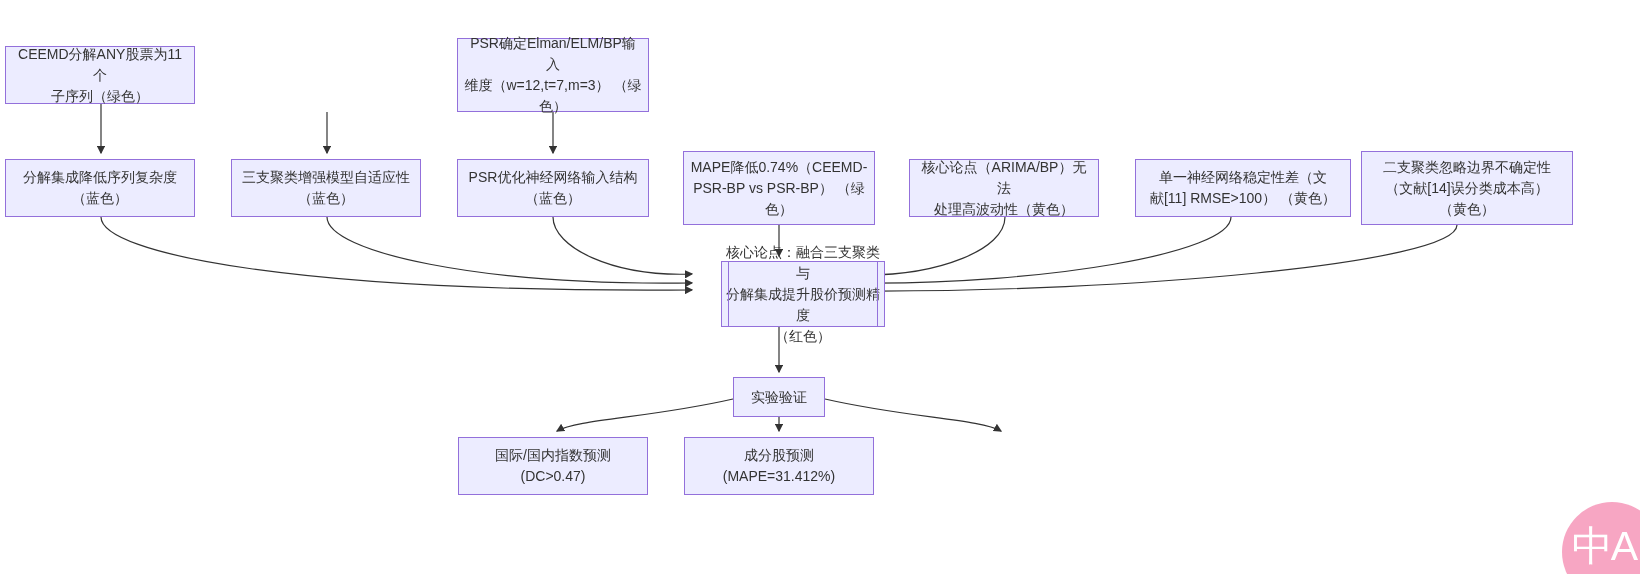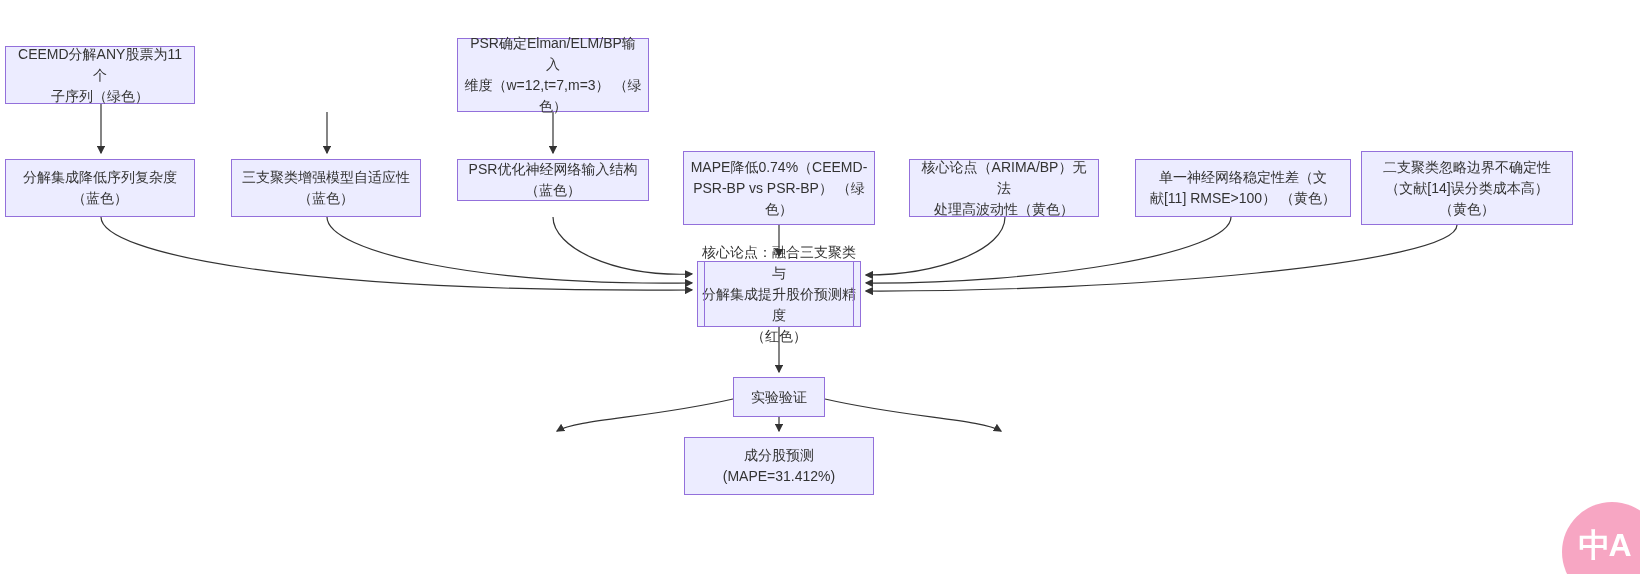--- a/index.html
+++ b/index.html
@@ -21,37 +21,37 @@
   .arrowhead{fill:var(--arrow);}
   .node{
     position:absolute;box-sizing:border-box;
     background:var(--node-fill);
     border:1px solid var(--node-border);
     color:var(--text);
     display:flex;align-items:center;justify-content:center;
     text-align:center;font-size:14px;line-height:21px;
     white-space:pre-line;padding:2px 6px;
   }
-  .node.subroutine{padding:2px 2px;}
+  .node.subroutine{padding:2px 2px;margin-left:24px;}
   .node.subroutine::before,
   .node.subroutine::after{
     content:"";position:absolute;top:0;bottom:0;width:0;
     border-left:1px solid var(--node-border);
   }
   .node.subroutine::before{left:6px;}
   .node.subroutine::after{right:6px;}
   .translate-btn{
     position:absolute;right:-22px;bottom:-28px;
     width:100px;height:100px;border-radius:50%;
     background:var(--translate-bg);
     display:flex;align-items:center;justify-content:center;
     cursor:pointer;
   }
   .translate-btn .glyph{
-    color:#ffffff;font-weight:bold;font-size:32px;
+    color:#ffffff;font-weight:normal;font-size:41px;
     letter-spacing:-2px;transform:translate(-8px,-6px);
   }
 </style>
 </head>
 <body>
 
 <div id="canvas">
 
   <svg class="edges" viewBox="0 0 1640 574" xmlns="http://www.w3.org/2000/svg">
     <defs>
@@ -78,39 +78,41 @@
   <div class="node" style="left:5px;top:46px;width:190px;height:58px">CEEMD分解ANY股票为11个
 子序列（绿色）</div>
   <div class="node" style="left:457px;top:38px;width:192px;height:74px">PSR确定Elman/ELM/BP输入
 维度（w=12,t=7,m=3） （绿
 色）</div>
 
   <div class="node" style="left:5px;top:159px;width:190px;height:58px">分解集成降低序列复杂度
 （蓝色）</div>
   <div class="node" style="left:231px;top:159px;width:190px;height:58px">三支聚类增强模型自适应性
 （蓝色）</div>
-  <div class="node" style="left:457px;top:159px;width:192px;height:42px">PSR优化神经网络输入结构
+  <div class="node" style="left:457px;top:159px;width:192px;height:58px">PSR优化神经网络输入结构
 （蓝色）</div>
   <div class="node" style="left:683px;top:151px;width:192px;height:74px">MAPE降低0.74%（CEEMD-
 PSR-BP vs PSR-BP） （绿
 色）</div>
   <div class="node" style="left:909px;top:159px;width:190px;height:58px">核心论点（ARIMA/BP）无法
 处理高波动性（黄色）</div>
   <div class="node" style="left:1135px;top:159px;width:216px;height:58px">单一神经网络稳定性差（文
 献[11] RMSE&gt;100） （黄色）</div>
   <div class="node" style="left:1361px;top:151px;width:212px;height:74px">二支聚类忽略边界不确定性
 （文献[14]误分类成本高）
 （黄色）</div>
 
   <div class="node subroutine" style="left:697px;top:261px;width:164px;height:66px">核心论点：融合三支聚类与
 分解集成提升股价预测精度
 （红色）</div>
 
   <div class="node" style="left:733px;top:377px;width:92px;height:40px">实验验证</div>
 
+  <div class="node" style="left:458px;top:437px;width:190px;height:58px">国际/国内指数预测
+(DC&gt;0.47)</div>
   <div class="node" style="left:684px;top:437px;width:190px;height:58px">成分股预测
 (MAPE=31.412%)</div>
 
   <div class="translate-btn">
     <span class="glyph">中A</span>
   </div>
 
 </div>
 
 </body></html>

